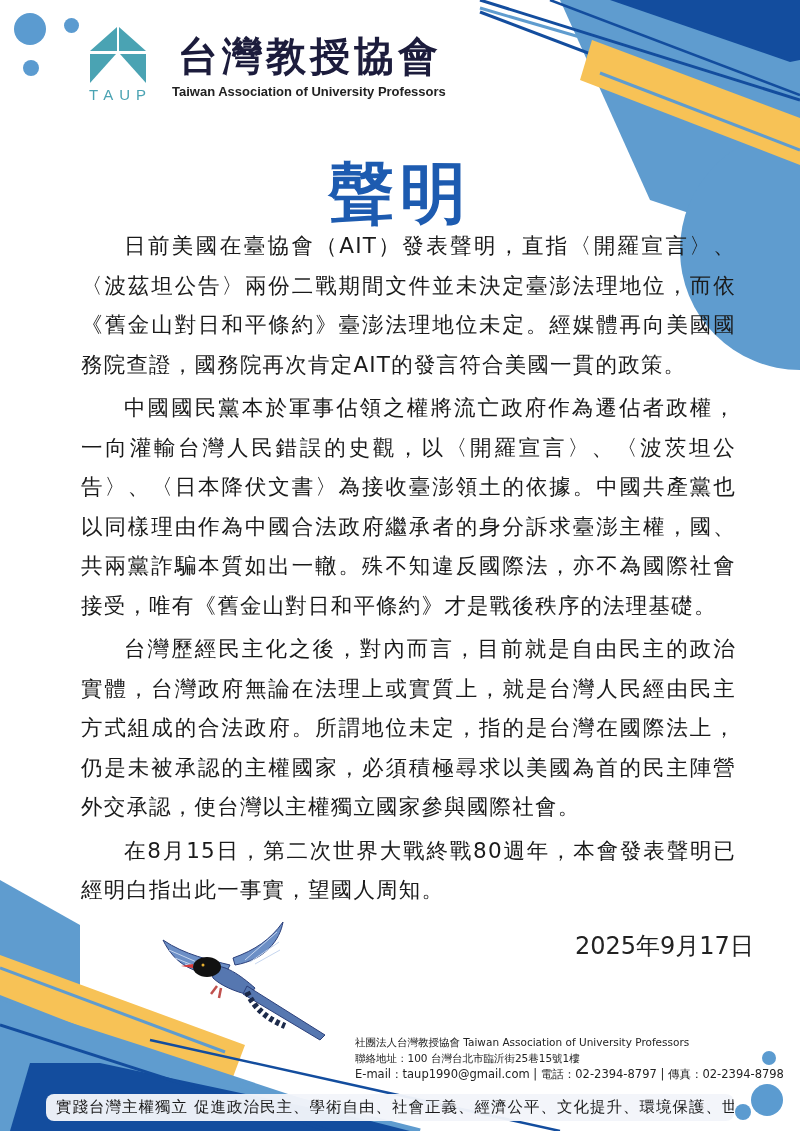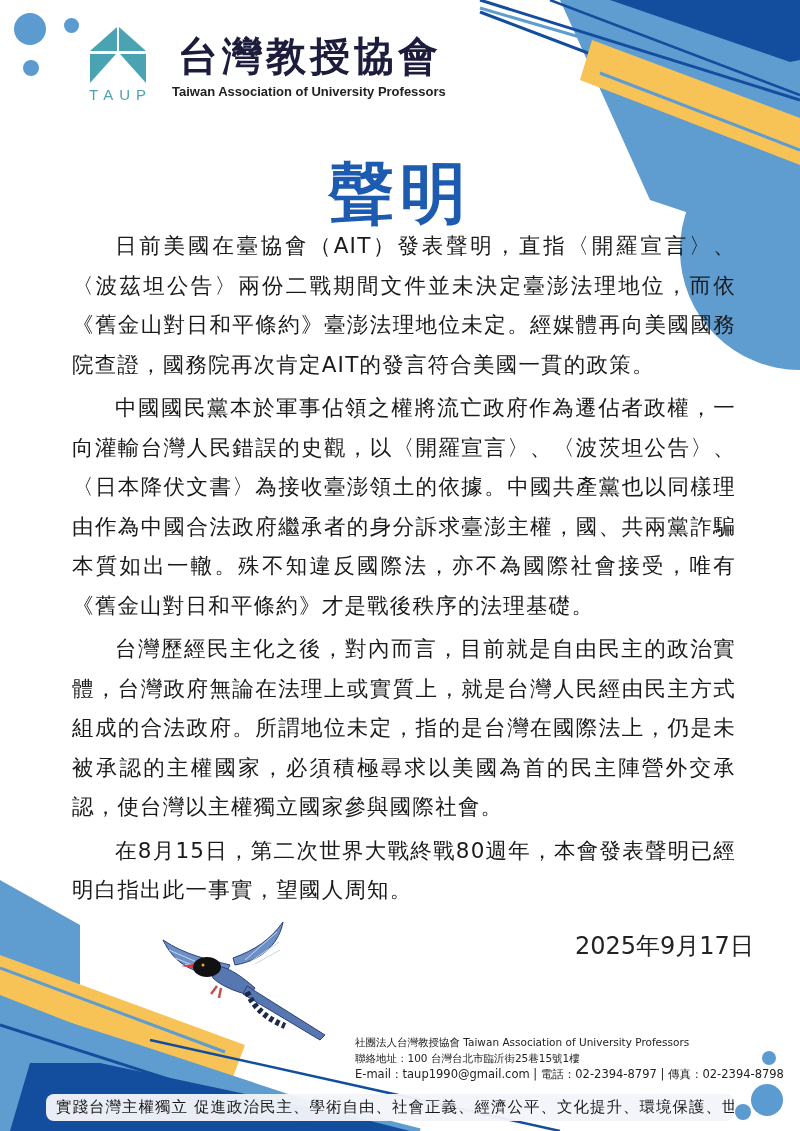--- a/index.html
+++ b/index.html
@@ -36,21 +36,21 @@
       font-family: "DejaVu Sans", sans-serif; font-weight: bold; font-size: 66px;
       color: #1d5bb0; letter-spacing: 6px; line-height: 90px; margin-top: 36px;
     }
 
     
     .body-text {
       position: absolute; left: 72px; top: 226px; width: 664px;
       font-size: 21.5px; line-height: 39.5px; color: #1a1a1a;
       letter-spacing: 1.2px;
     }
-    .body-text p { margin: 0 0 4px 0; text-indent: 2em; text-align: justify; text-align-last: left; }
+    .body-text p { margin: 0 0 4px 9px; text-indent: 2em; text-align: justify; text-align-last: left; }
 
     .date {
       position: absolute; left: 575px; top: 930px;
       font-family: "DejaVu Sans", sans-serif; font-size: 24px; color: #222;
     }
 
     .contact {
       position: absolute; left: 355px; top: 1034px;
       font-size: 10.5px; line-height: 16px; color: #222;
     }

